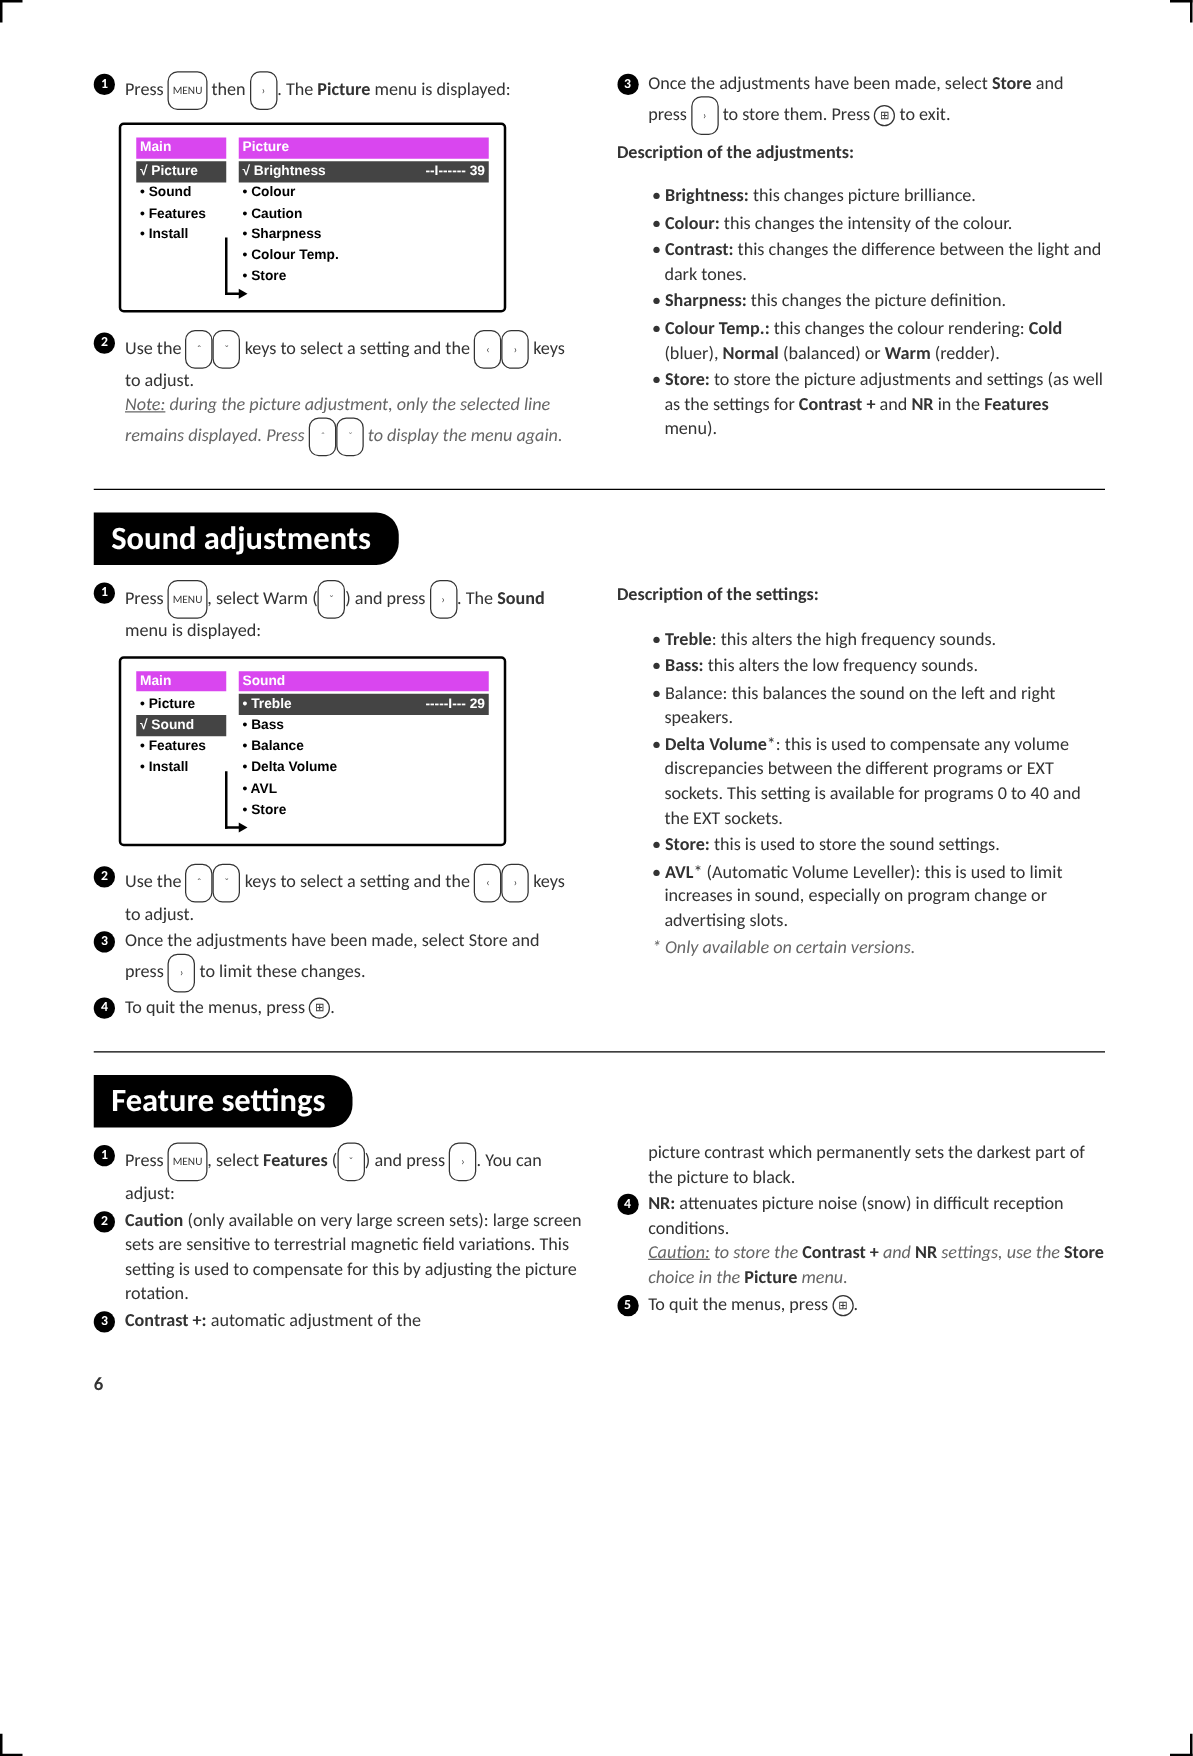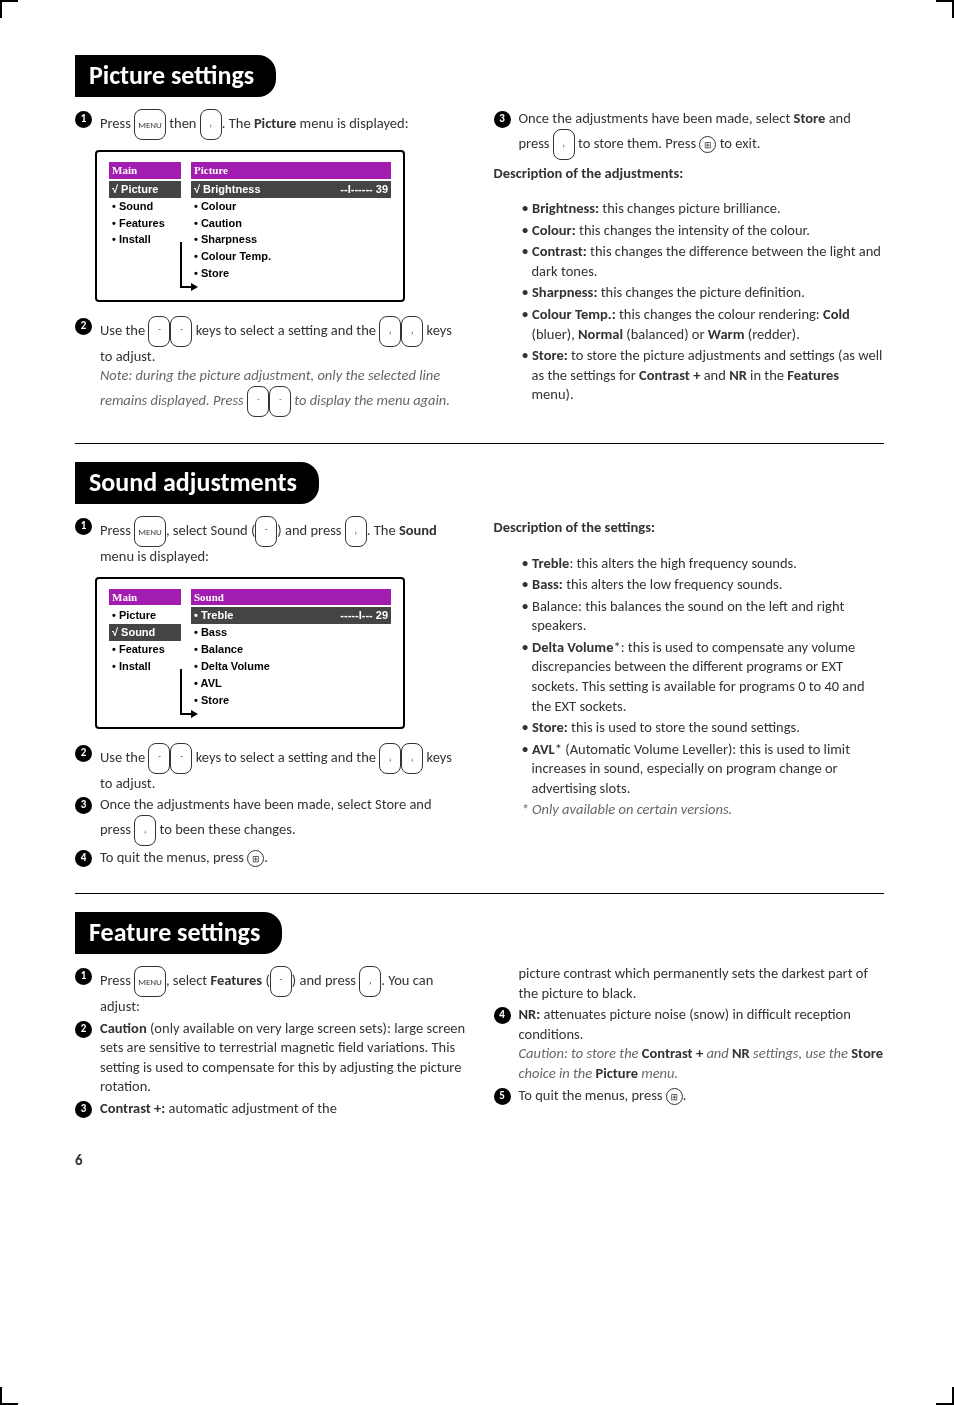--- a/index.html
+++ b/index.html
@@ -53,31 +53,31 @@
   .btn {
     display:inline-flex; align-items:center; justify-content:center;
     min-width:22px; height:31px; padding:0 3px;
     border:1.2px solid #333; border-radius:8px;
     font-size:9px; vertical-align:middle; line-height:1;
     background:#fff;
   }
   .btn.round { width:17px; height:17px; border-radius:50%; min-width:17px; padding:0;}
   .bold { font-weight:bold; }
   .italic { font-style:italic; color:#666; }
-  .underline { }
+  .underline { text-decoration: underline; }
   .osd {
     border:2px solid #000; border-radius:4px;
     background:#fff; margin:10px 0 14px 20px;
     width:310px; padding:10px 12px 18px 12px;
     display:flex; gap:10px; font-family: Arial, sans-serif;
     font-size:11px; font-weight:bold; color:#000;
   }
   .osd-left { width:72px; }
   .osd-right { flex:1; position:relative; }
-  .osd-title { background:#a21caf; color:#fff; padding:1px 3px; margin-bottom:2px;font-family:Liberation Serif, serif; }
+  .osd-title { background:#d946ef; color:#fff; padding:1px 3px; margin-bottom:2px; }
   .osd-hl { background:#444; color:#fff; padding:1px 3px; display:flex; justify-content:space-between;text-align:right;}
   .osd-row { padding:1px 3px; }
   .osd-arrow {
     position:absolute; left:-11px; bottom:-6px; width:12px; height:46px;
     border-left:2px solid #000; border-bottom:2px solid #000;
   }
   .osd-arrow::after{
     content:""; position:absolute; right:-6px; bottom:-5px;
     border-left:7px solid #000; border-top:4px solid transparent; border-bottom:4px solid transparent;
   }
@@ -96,21 +96,20 @@
 <div class="crop tr-h"></div>
 <div class="crop tr-v"></div>
 <div class="crop bl-h"></div>
 <div class="crop bl-v"></div>
 <div class="crop br-h"></div>
 <div class="crop br-v"></div>
 
 <div class="page">
 
   
-  <div class="section-heading">Picture settings</div>
   <div class="cols">
     <div class="col">
       <div class="num-item">
         <span class="circled">1</span>
         <div class="num-body">
           <span>Press </span><span class="btn">MENU</span><span> then </span><span class="btn">›</span><span>. The </span><span class="bold">Picture</span><span> menu is displayed:</span>
         </div>
       </div>
 
       <div class="osd">
@@ -170,21 +169,21 @@
 
   <hr class="sep">
 
   
   <div class="section-heading">Sound adjustments</div>
   <div class="cols">
     <div class="col">
       <div class="num-item">
         <span class="circled">1</span>
         <div class="num-body">
-          <span>Press </span><span class="btn">MENU</span><span>, select Sound (</span><span class="btn">ˇ</span><span>) and press </span><span class="btn">›</span><span>. The </span><span class="bold">Sound</span><span> menu is displayed:</span>
+          <span>Press </span><span class="btn">MENU</span><span>, select Warm (</span><span class="btn">ˇ</span><span>) and press </span><span class="btn">›</span><span>. The </span><span class="bold">Sound</span><span> menu is displayed:</span>
         </div>
       </div>
 
       <div class="osd">
         <div class="osd-left">
           <div class="osd-title">Main</div>
           <div class="osd-row">• Picture</div>
           <div class="osd-hl">
               <span>√ Sound</span>
             </div>
@@ -208,21 +207,21 @@
 
       <div class="num-item">
         <span class="circled">2</span>
         <div class="num-body">
           <span>Use the </span><span class="btn">ˆ</span><span class="btn">ˇ</span><span> keys to select a setting and the </span><span class="btn">‹</span><span class="btn">›</span><span> keys to adjust.</span>
         </div>
       </div>
       <div class="num-item">
         <span class="circled">3</span>
         <div class="num-body">
-          <span>Once the adjustments have been made, select Store and press </span><span class="btn">›</span><span> to been these changes.</span>
+          <span>Once the adjustments have been made, select Store and press </span><span class="btn">›</span><span> to limit these changes.</span>
         </div>
       </div>
       <div class="num-item">
         <span class="circled">4</span>
         <div class="num-body">
           <span>To quit the menus, press </span><span class="btn round">⊞</span><span>.</span>
         </div>
       </div>
     </div>
 

